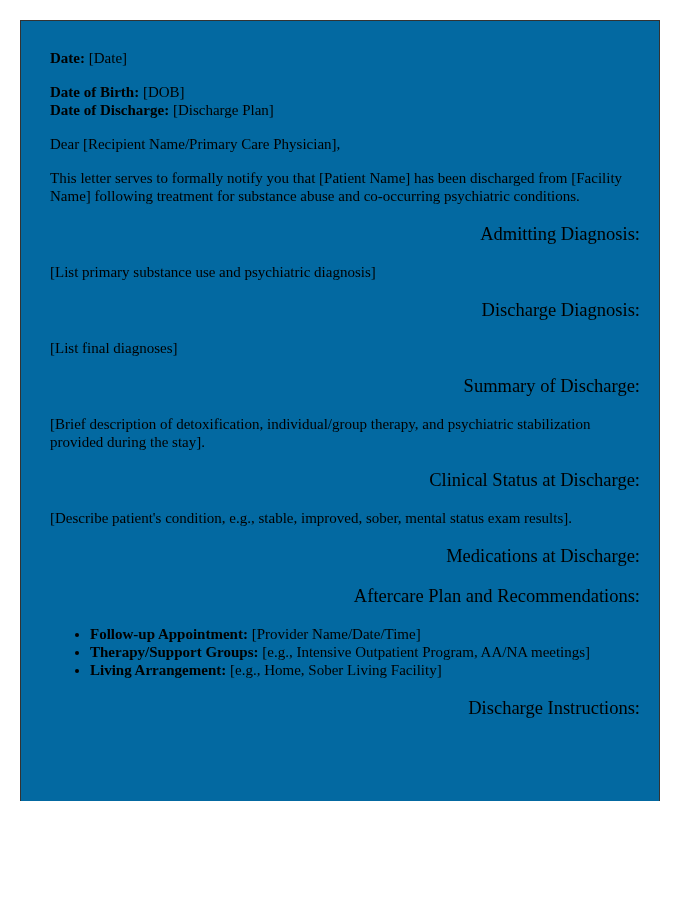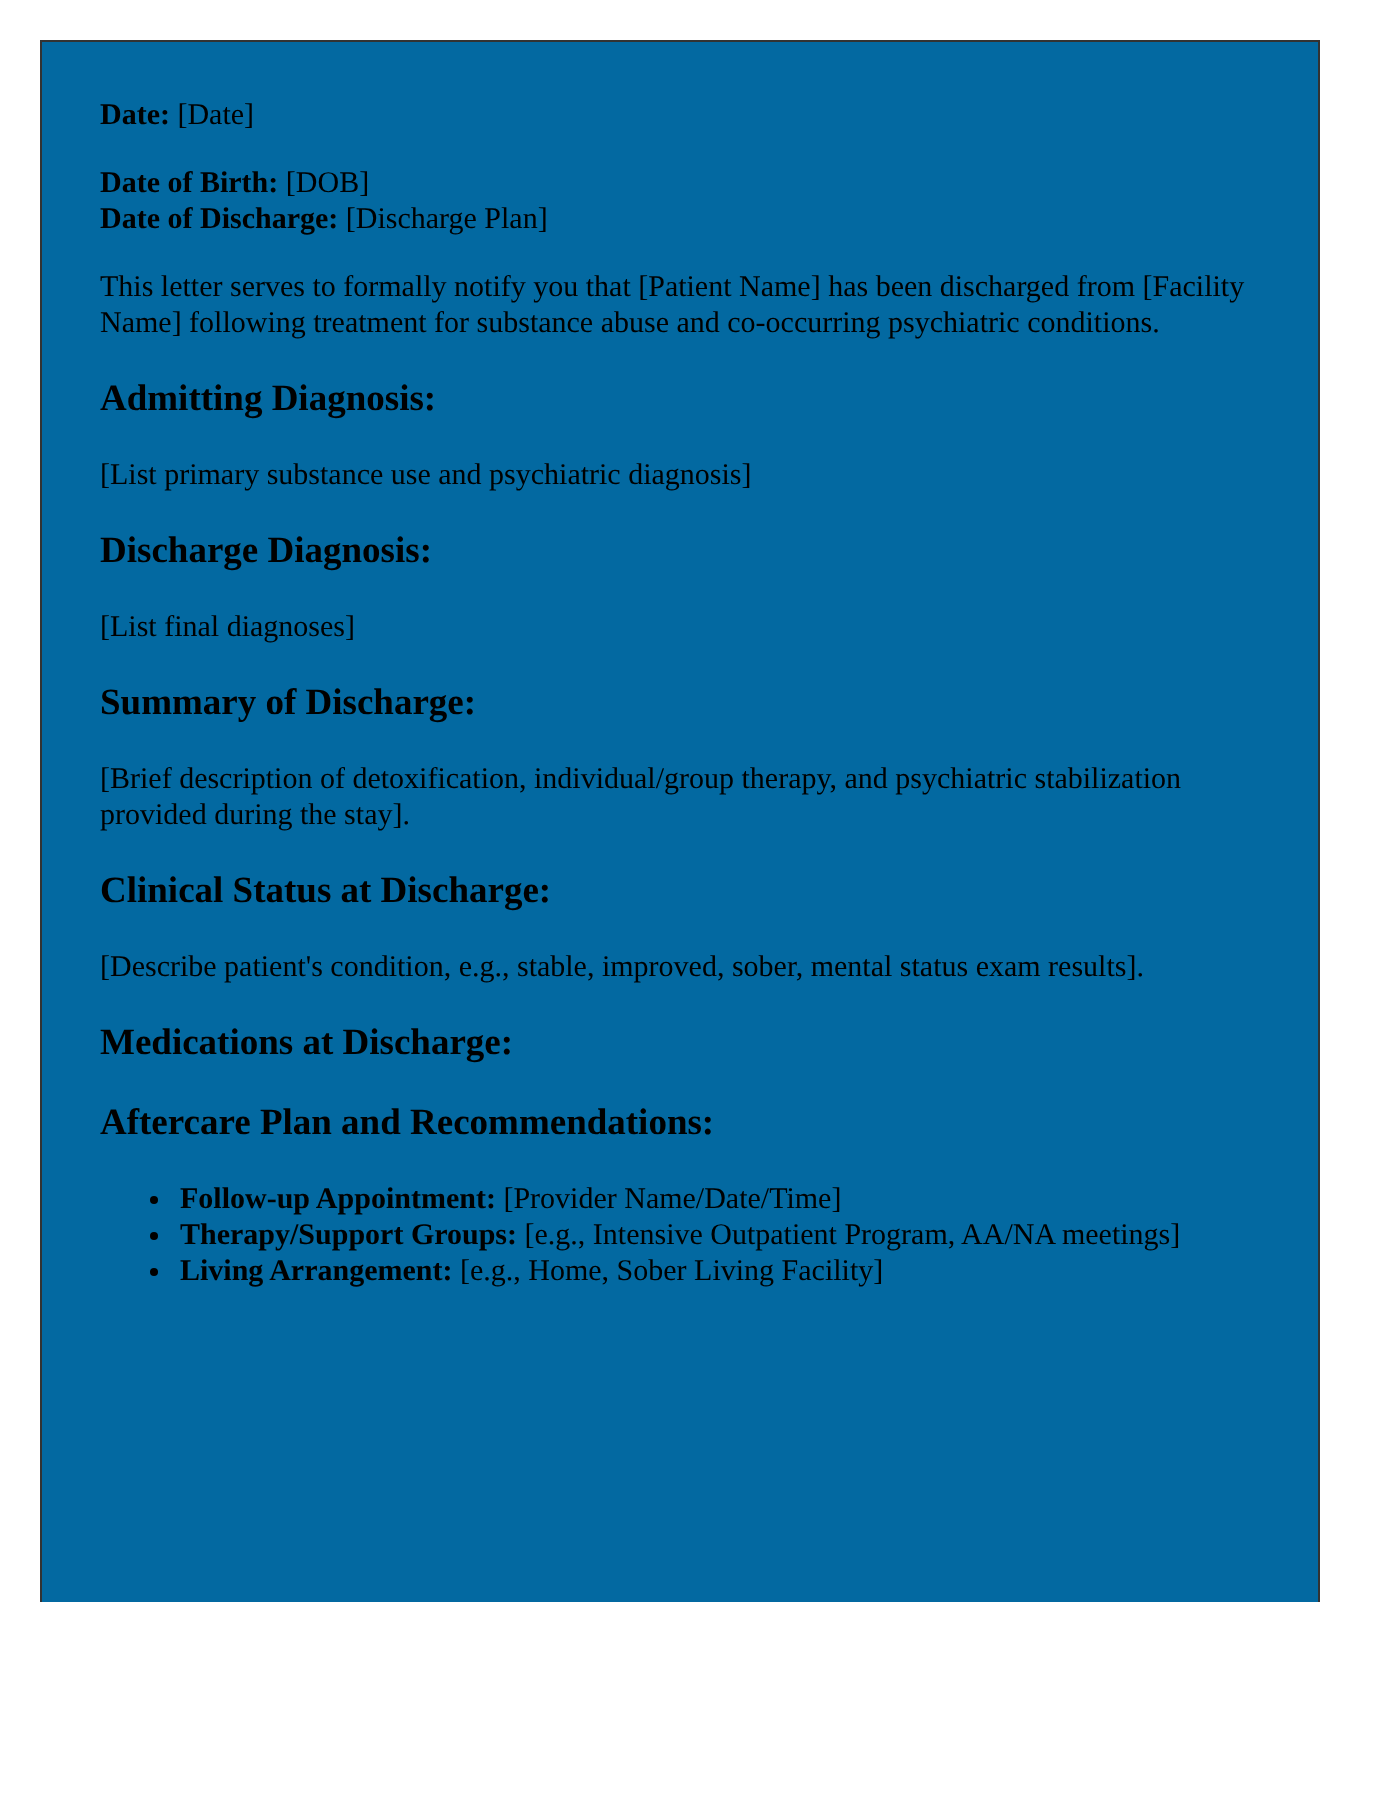--- a/index.html
+++ b/index.html
@@ -7,39 +7,40 @@
   .page {
     position: absolute; left: 20px; top: 20px; width: 640px; height: 781px;
     border: 1px solid #333; border-bottom: none; box-sizing: border-box; overflow: hidden; background: #0369a1;
   }
   .content { position: absolute; left: 29px; top: 28px; width: 590px; font-size: 15px; line-height: 18px; }
   p { margin: 0; }
   .date-line { margin-bottom: 16px; }
   .meta { margin-bottom: 16px; }
   .salutation { margin-bottom: 16px; }
   .intro { margin-bottom: 18px; font-family: Liberation Serif, serif; }
-  h2 { font-size: 18.5px; font-weight: bold; margin: 0 0 18px 0; line-height: 22px; }
+  h2 { font-size: 18.5px; font-weight: normal; margin: 0 0 18px 0; line-height: 22px; text-align: right; }
   .section-body { margin-bottom: 18px; }
   b { font-weight: bold; }
   ul { margin: 0 0 18px 0; padding-left: 40px; }
   li { margin: 0; }
 </style>
 </head>
 <body>
 
 <div class="page">
   <div class="content">
 
     <p class="date-line"><b>Date:</b> <span>[Date]</span></p>
 
     <div class="meta">
       <p><b>Date of Birth:</b> <span>[DOB]</span></p>
       <p><b>Date of Discharge:</b> <span>[Discharge Plan]</span></p>
     </div>
 
+    <p class="salutation">Dear [Recipient Name/Primary Care Physician],</p>
     <p class="intro">This letter serves to formally notify you that [Patient Name] has been discharged from [Facility Name] following treatment for substance abuse and co-occurring psychiatric conditions.</p>
 
     <h2>Admitting Diagnosis:</h2>
     <p class="section-body">[List primary substance use and psychiatric diagnosis]</p>
 
     <h2>Discharge Diagnosis:</h2>
     <p class="section-body">[List final diagnoses]</p>
 
     <h2>Summary of Discharge:</h2>
     <p class="section-body">[Brief description of detoxification, individual/group therapy, and psychiatric stabilization provided during the stay].</p>
@@ -49,14 +50,15 @@
 
     <h2>Medications at Discharge:</h2>
 
     <h2>Aftercare Plan and Recommendations:</h2>
     <ul>
       <li><b>Follow-up Appointment:</b> <span>[Provider Name/Date/Time]</span></li>
       <li><b>Therapy/Support Groups:</b> <span>[e.g., Intensive Outpatient Program, AA/NA meetings]</span></li>
       <li><b>Living Arrangement:</b> <span>[e.g., Home, Sober Living Facility]</span></li>
     </ul>
 
+    <h2>Discharge Instructions:</h2>
   </div>
 </div>
 
 </body></html>

